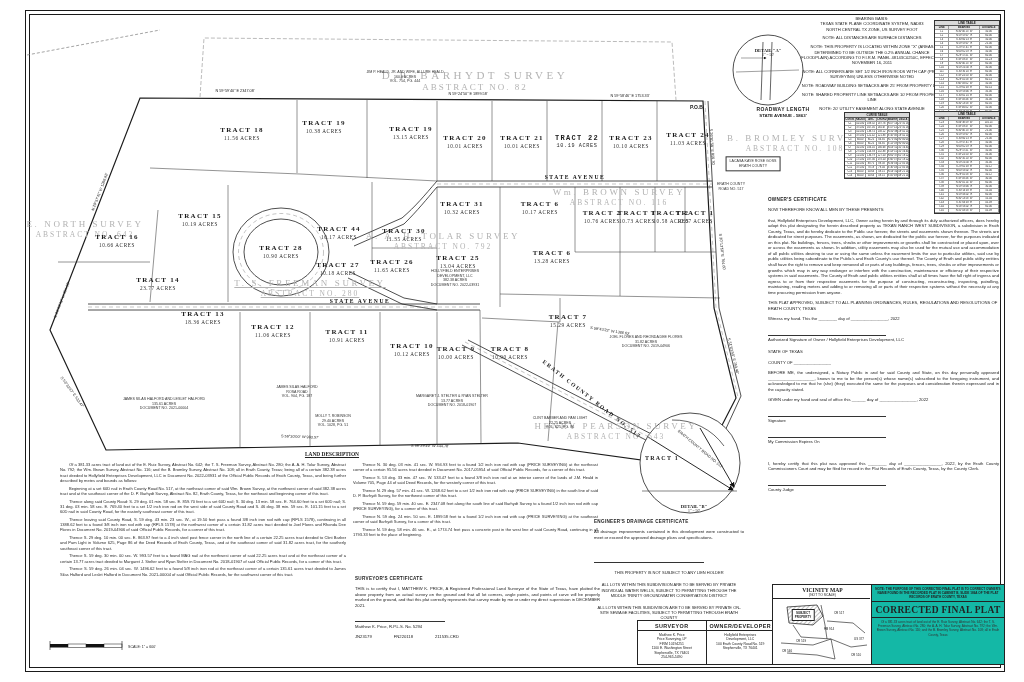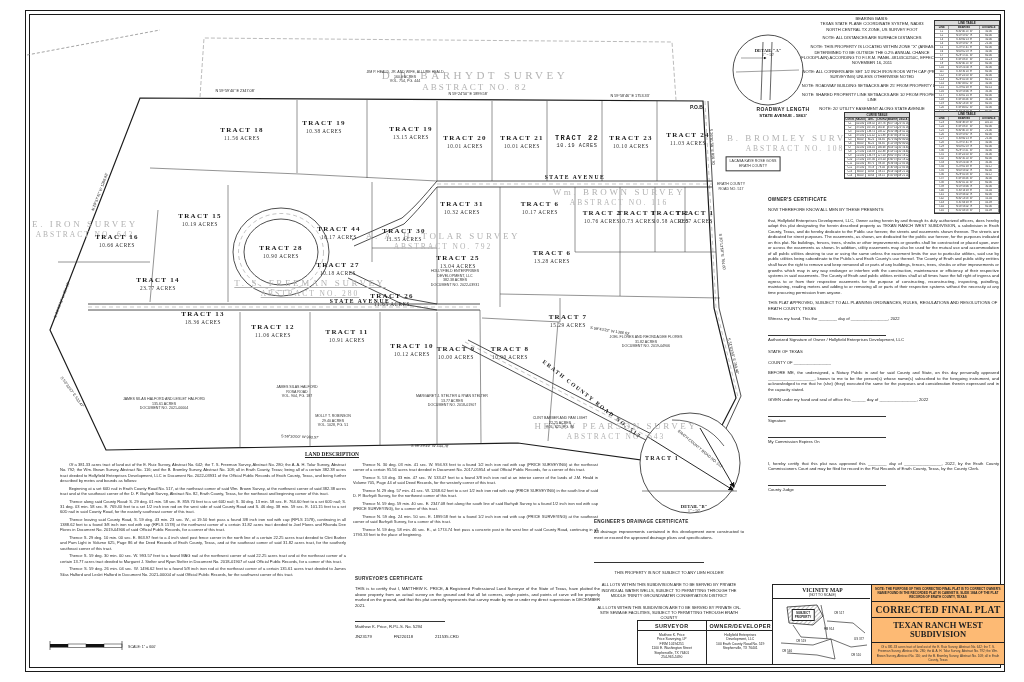--- a/index.html
+++ b/index.html
@@ -70,22 +70,22 @@
   .ibox-b span{display:block;}
   
   .vicinity{position:absolute;left:772px;top:584px;width:99px;height:79px;border:0.9px solid #222;background:#fff;z-index:6;}
   .vic-h{text-align:center;font-family:"Liberation Serif",serif;font-weight:bold;font-size:5.6px;margin-top:2px;}
   .vic-s{text-align:center;font-size:3.4px;margin-bottom:1px;}
   .vic-map{position:relative;width:97px;height:64px;border-top:0.6px solid #222;}
   .vic-label{position:absolute;font-size:3px;color:#222;white-space:nowrap;transform:translate(-50%,-50%);}
   .vic-subject{position:absolute;left:30px;top:16px;transform:translate(-50%,-50%);font-size:3px;
     font-weight:bold;text-align:center;background:#fff;border:0.5px solid #222;padding:1px 2px;white-space:pre-line;z-index:2;}
   
-  .title-block{position:absolute;left:871px;top:584px;width:132px;height:79px;border:0.9px solid #222;background:#fdba74;
-    display:flex;flex-direction:column;z-index:6;justify-content:space-between;}
+  .title-block{position:absolute;left:871px;top:584px;width:132px;height:79px;border:0.9px solid #222;background:#14b8a6;
+    display:flex;flex-direction:column;z-index:6;}
   .tb-note{font-size:3.1px;font-weight:bold;text-align:center;line-height:1.3;padding:2px 3px;border-bottom:0.8px solid #222;}
   .tb-t1{font-family:"Liberation Serif",serif;font-weight:bold;font-size:9.5px;text-align:center;
     padding:2.5px 0;border-bottom:0.8px solid #222;letter-spacing:.3px;}
   .tb-t2{font-family:"Liberation Serif",serif;font-weight:bold;font-size:8.5px;text-align:center;
     padding:2px 0;border-bottom:0.8px solid #222;line-height:1.15;}
   .tb-desc{font-size:3.1px;text-align:center;line-height:1.35;padding:2px 3px;color:#333;}
   
   .detail-label{position:absolute;transform:translate(-50%,-50%);text-align:center;z-index:6;
     font-family:"Liberation Serif",serif;white-space:nowrap;}
   .dl-1{display:block;font-size:4.6px;font-weight:bold;}
@@ -199,21 +199,21 @@
   <div id="watermarks">
       <div class="watermark big" style="left: 475px; top: 80px;">
         <span class="wm1">D.P. BARHYDT SURVEY</span>
         <span class="wm2">ABSTRACT NO. 82</span>
       </div>
       <div class="watermark" style="left: 795px; top: 143px;">
         <span class="wm1">B. BROMLEY SURVEY</span>
         <span class="wm2">ABSTRACT NO. 108</span>
       </div>
       <div class="watermark" style="left: 85px; top: 229px;">
-        <span class="wm1">E. IRON SURVEY</span>
+        <span class="wm1">E. NORTH SURVEY</span>
         <span class="wm2">ABSTRACT NO. 642</span>
       </div>
       <div class="watermark" style="left: 619px; top: 197px;">
         <span class="wm1">Wm. BROWN SURVEY</span>
         <span class="wm2">ABSTRACT NO. 116</span>
       </div>
       <div class="watermark" style="left: 443px; top: 241px;">
         <span class="wm1">A. A. H. TOLAR SURVEY</span>
         <span class="wm2">ABSTRACT NO. 792</span>
       </div>
@@ -320,21 +320,21 @@
         <span class="tract-acres">10.10 ACRES</span>
       </div>
       <div class="tract-label" style="left: 688px; top: 138px;">
         <span class="tract-name">TRACT 24</span>
         <span class="tract-acres">11.03 ACRES</span>
       </div>
       <div class="tract-label" style="left: 458px; top: 261px;">
         <span class="tract-name">TRACT 25</span>
         <span class="tract-acres">13.04 ACRES</span>
       </div>
-      <div class="tract-label" style="left: 392px; top: 265px; margin-top: 34px;">
+      <div class="tract-label" style="left: 392px; top: 265px;">
         <span class="tract-name">TRACT 26</span>
         <span class="tract-acres">11.65 ACRES</span>
       </div>
       <div class="tract-label" style="left: 338px; top: 268px;">
         <span class="tract-name">TRACT 27</span>
         <span class="tract-acres">10.18 ACRES</span>
       </div>
       <div class="tract-label" style="left: 281px; top: 251px;">
         <span class="tract-name">TRACT 28</span>
         <span class="tract-acres">10.90 ACRES</span>
@@ -928,16 +928,15 @@
           <div class="vic-label" style="left: 56px; top: 30px;">FM 914</div>
           <div class="vic-label" style="left: 86px; top: 40px;">US 377</div>
           <div class="vic-label" style="left: 14px; top: 52px;">CR 546</div>
         </div>
     </div>
   </div>
 
   <div class="title-block">
     <div class="tb-note">NOTE: THE PURPOSE OF THIS CORRECTED FINAL PLAT IS TO CORRECT OWNER'S NAME FOUND IN THE RECORDED PLAT IN CABINET B, SLIDE 186A OF THE PLAT RECORDS OF ERATH COUNTY, TEXAS</div>
     <div class="tb-t1">CORRECTED FINAL PLAT</div>
-    <div class="tb-t2">TEXAN RANCH WEST SUBDIVISION</div>
     <div class="tb-desc">Of a 381.33 acres tract of land out of the E. Ruiz Survey, Abstract No. 642; the T. S. Freeman Survey, Abstract No. 280; the A. A. H. Tolar Survey, Abstract No. 792; the Wm. Brown Survey, Abstract No. 116; and the B. Bromley Survey, Abstract No. 108; all in Erath County, Texas</div>
   </div>
 </div>
 
 </body></html>

